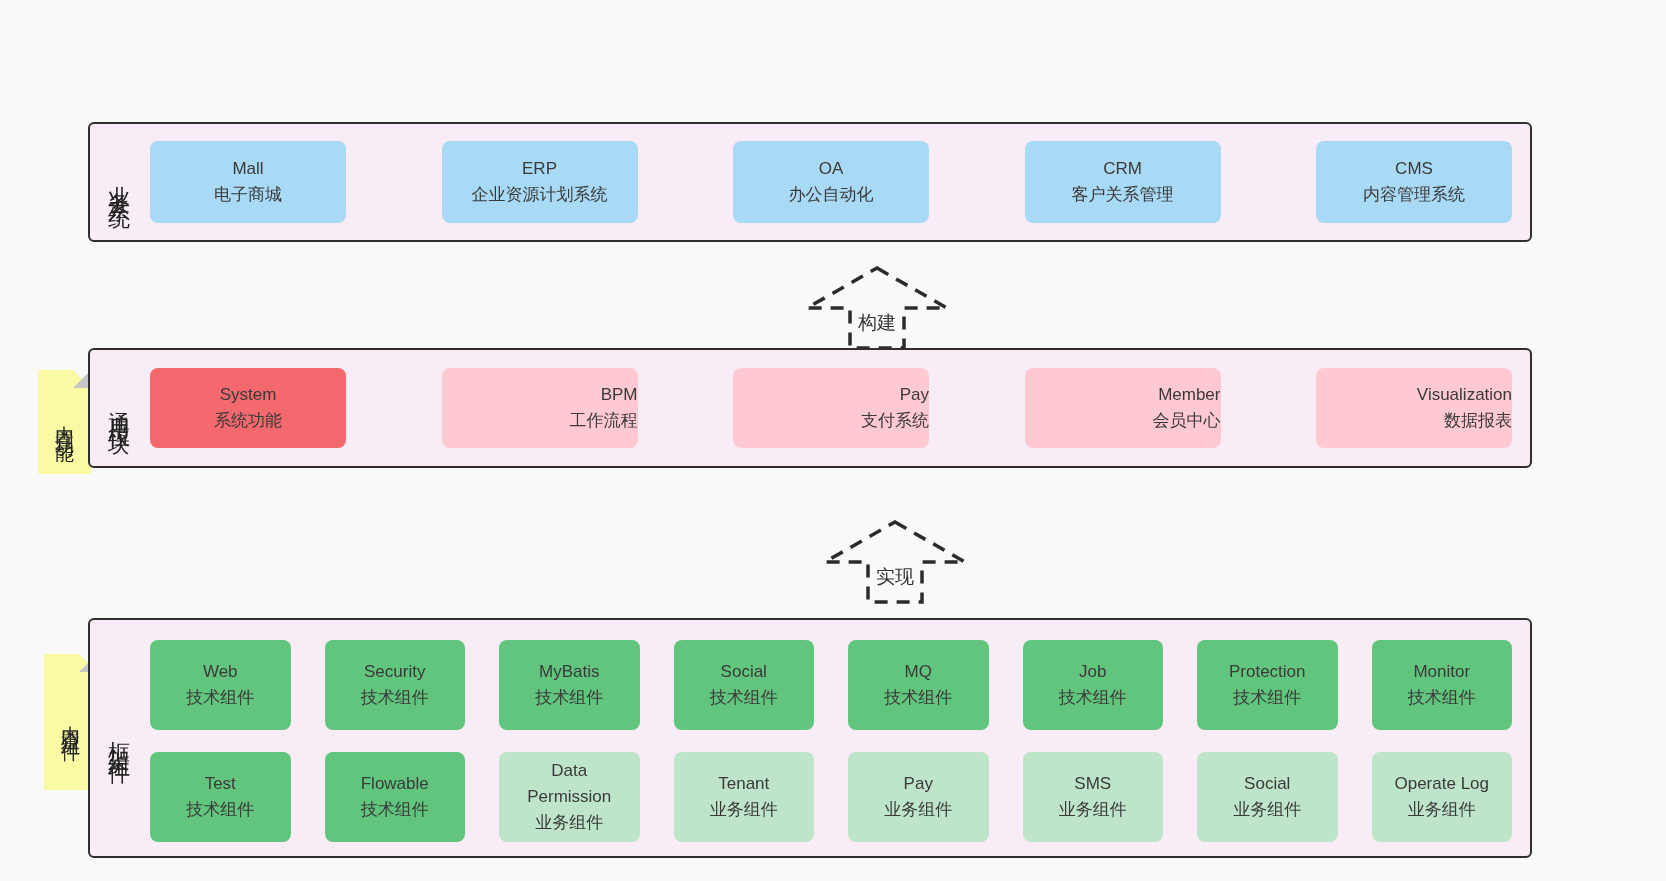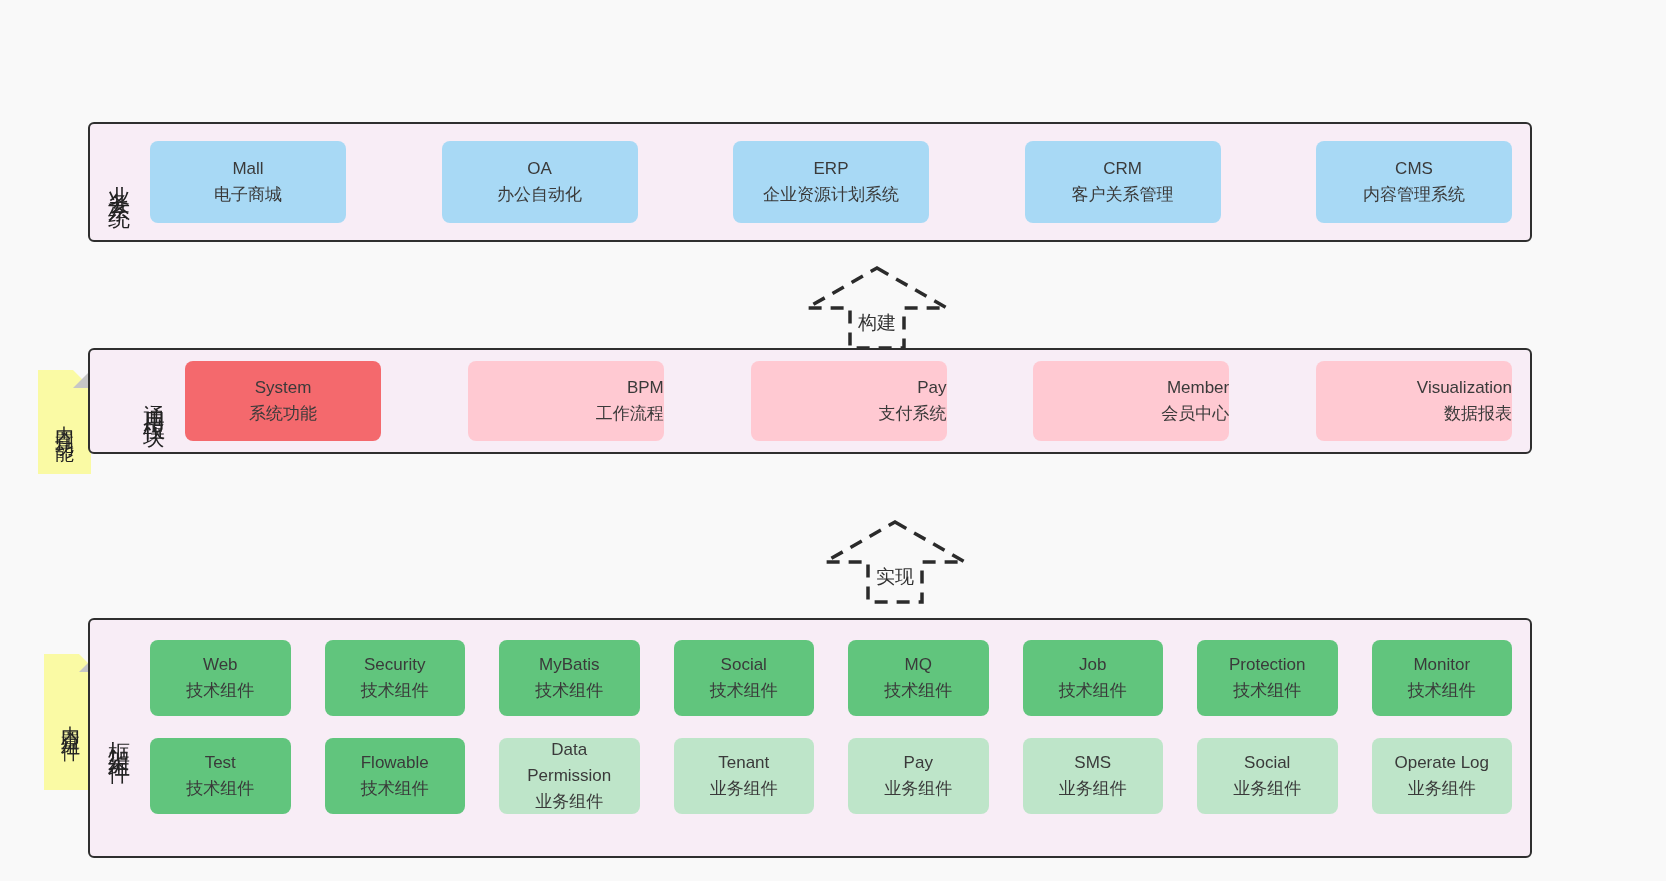--- a/index.html
+++ b/index.html
@@ -7,32 +7,32 @@
 
   
   .sticky{position:absolute;background:#fafaa4;display:flex;align-items:center;justify-content:center;z-index:1;}
   .sticky-text{writing-mode:vertical-lr;text-orientation:upright;font-size:19px;letter-spacing:6px;color:#222;}
   .fold-cut{position:absolute;top:0;right:0;width:0;height:0;border-style:solid;border-width:0 18px 18px 0;border-color:#f9f9f9 #f9f9f9 transparent transparent;}
   .fold-gray{position:absolute;top:0;right:0;width:0;height:0;border-style:solid;border-width:0 0 18px 18px;border-color:transparent transparent #c6c6c6 transparent;}
 
   
   .layer{position:absolute;left:88px;width:1444px;background:#f8edf6;border:2px solid #2f2f2f;border-radius:6px;box-sizing:border-box;display:flex;align-items:center;z-index:2;}
   .layer-business{top:122px;height:120px;}
-  .layer-modules{top:348px;height:106px;padding-left:35px;}
+  .layer-modules{top:348px;height:120px;}
   .layer-framework{top:618px;height:240px;align-items:flex-start;}
   .layer-label{flex:0 0 46px;display:flex;align-items:center;justify-content:center;writing-mode:vertical-lr;text-orientation:upright;font-size:22px;letter-spacing:7px;color:#222;padding-left:6px;}
   .layer-framework .layer-label{align-self:center;}
 
   
   .boxes{flex:1;display:flex;justify-content:space-between;align-items:center;padding:0 18px 0 8px;}
   .grid-boxes{flex:1;display:grid;grid-template-columns:repeat(8,1fr);column-gap:34px;row-gap:22px;padding:20px 18px 20px 8px;align-content:start;}
   .box{border-radius:8px;display:flex;flex-direction:column;align-items:center;justify-content:center;text-align:center;font-size:17px;line-height:26px;color:#3a3a3a;}
   .boxes .box{width:196px;height:82px;}
   .layer-modules .boxes .box{height:80px;}
-  .grid-boxes .box{height:76px;padding:0 8px;box-sizing:border-box;}
+  .grid-boxes .box{height:90px;padding:0 8px;box-sizing:border-box;}
   .box.blue{background:#a8d9f5;}
   .box.red{background:#f4696d;}
   .box.pink{background:#ffc9d2;align-items:flex-end;}
   .box.green{background:#61c57d;}
   .box.green-light{background:#bee5c9;}
   .box-name,.box-subtitle{white-space:normal;}
 
   
   .arrow{position:absolute;width:148px;height:86px;z-index:1;}
   .arrow-build{left:803px;top:264px;}
@@ -59,26 +59,26 @@
 
   <section class="layer layer-business">
     <div class="layer-label">业务系统</div>
     <div class="boxes">
 
     <div class="box blue">
           <div class="box-name">Mall</div>
           <div class="box-subtitle">电子商城</div>
         </div>
         <div class="box blue">
+          <div class="box-name">ERP</div>
+          <div class="box-subtitle">企业资源计划系统</div>
+        </div>
+        <div class="box blue">
           <div class="box-name">OA</div>
           <div class="box-subtitle">办公自动化</div>
-        </div>
-        <div class="box blue">
-          <div class="box-name">ERP</div>
-          <div class="box-subtitle">企业资源计划系统</div>
         </div>
         <div class="box blue">
           <div class="box-name">CRM</div>
           <div class="box-subtitle">客户关系管理</div>
         </div>
         <div class="box blue">
           <div class="box-name">CMS</div>
           <div class="box-subtitle">内容管理系统</div>
         </div>
       </div>

